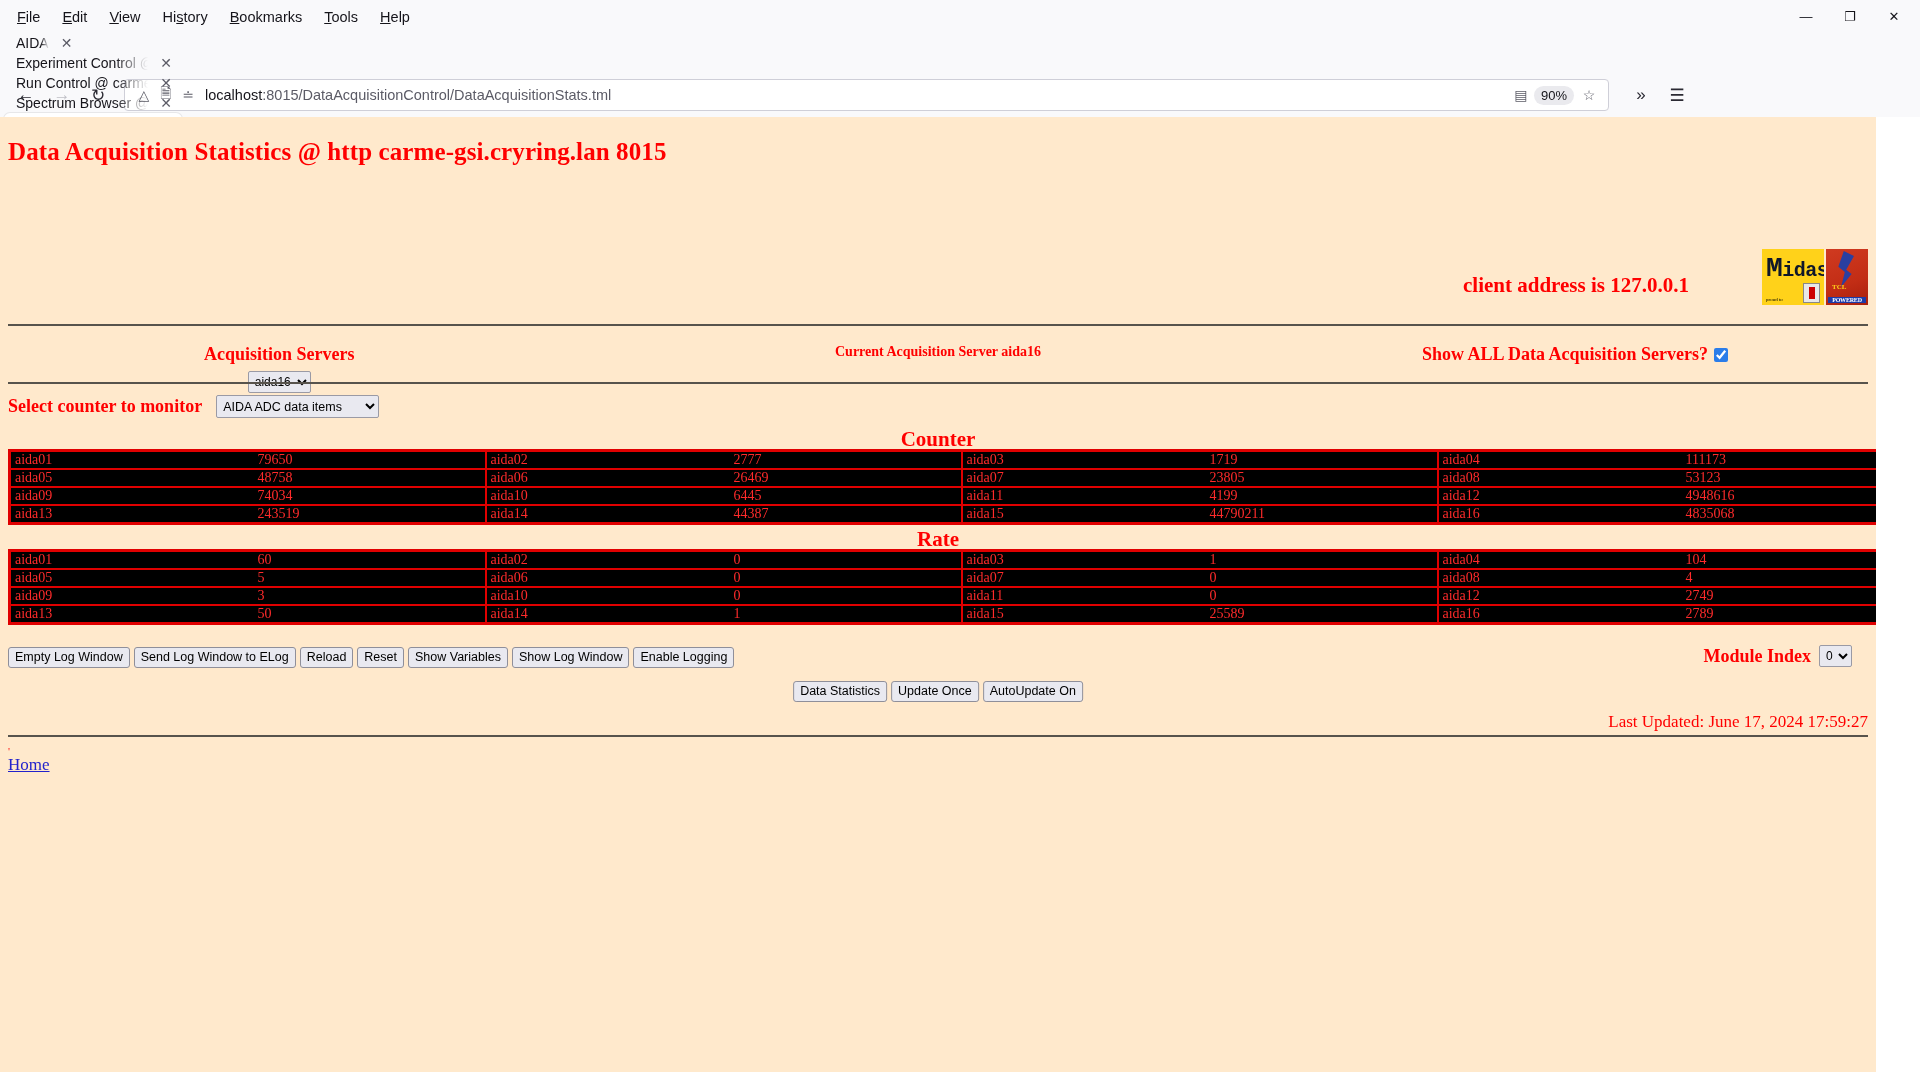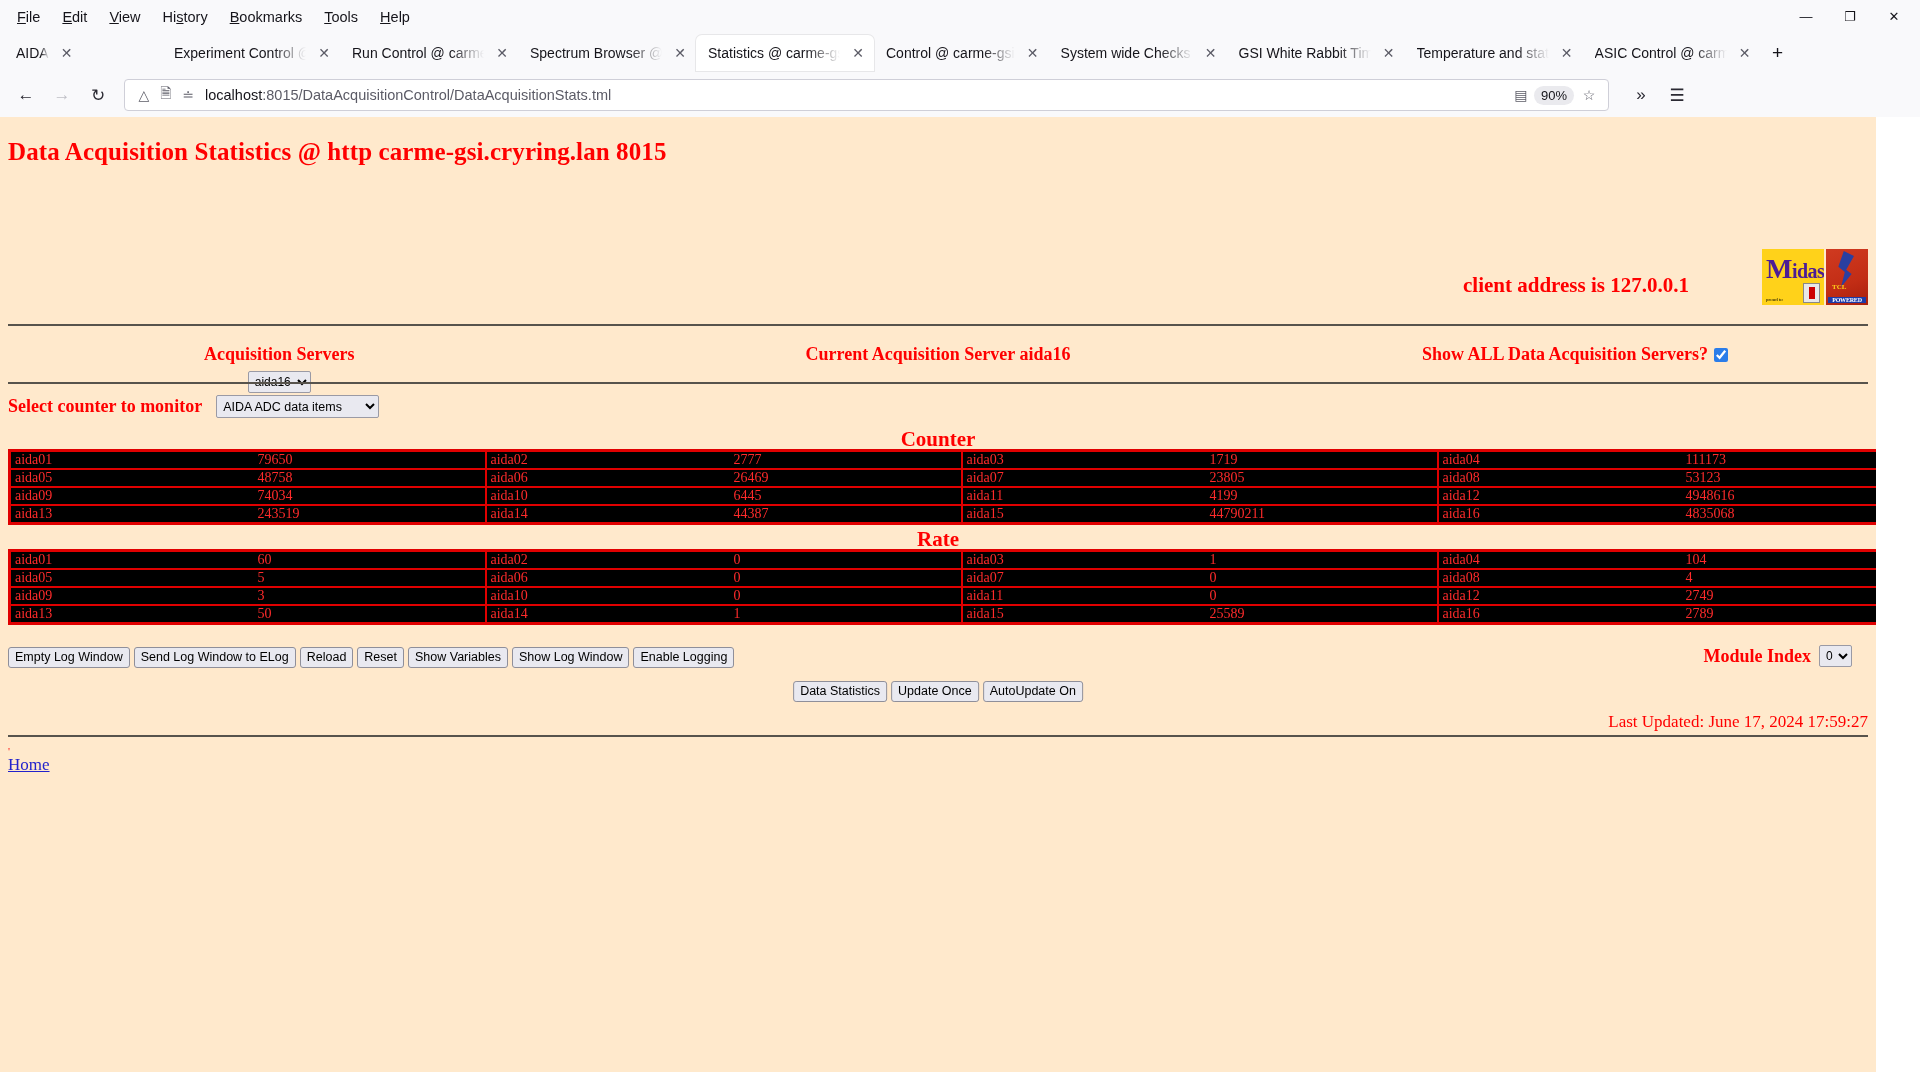--- a/index.html
+++ b/index.html
@@ -36,23 +36,24 @@
   }
   .win-btn {
     width: 44px; height: 33px;
     display: flex; align-items: center; justify-content: center;
     font-size: 13px; color: #15141a;
   }
 
   .tabstrip {
     height: 40px;
     display: flex;
-    align-items: center;
+    align-items: flex-start;
     padding: 0 4px;
     background: #f9f9fb;
+    flex-direction: column;
   }
   .tab {
     height: 36px;
     display: flex;
     align-items: center;
     padding: 0 6px 0 12px;
     border-radius: 6px 6px 0 0;
     font-size: 14px;
     color: #15141a;
     position: relative;
@@ -134,22 +135,22 @@
     font-size: 21px; font-weight: bold; color: #ff0000;
     position: absolute; left: 1463px; top: 156px;
   }
   .logos { position: absolute; right: 8px; top: 132px; display: flex; }
   .midaslogo {
     width: 62px; height: 56px; background: #ffd21a;
     position: relative; overflow: hidden;
   }
   .midaslogo .mtext {
     position: absolute; top: 4px; left: 4px;
-    font-family: Liberation Serif, serif;
-    font-weight: bold; font-size: 20px; color: #4c1d95;
+    font-family: Liberation Mono, monospace;
+    font-weight: bold; font-size: 20px; color: #0f172a;
     letter-spacing: -.5px;
   }
   .midaslogo .mtext .big { font-size: 28px; }
   .midaslogo .sub { position: absolute; bottom: 3px; left: 4px; font-size: 5px; color:#000; }
   .midaslogo .flag { position: absolute; bottom: 2px; right: 4px; width: 17px; height: 20px; background: #e8e8e8; border: 1px solid #888;}
   .midaslogo .flag::after{content:"";position:absolute;left:5px;top:3px;width:6px;height:12px;background:#c00;}
   .tcllogo {
     width: 42px; height: 56px;
     background: linear-gradient(160deg,#d03a20 0%, #c22d15 60%, #a81f0c 100%);
     position: relative; overflow: hidden; margin-left: 2px;
@@ -170,21 +171,21 @@
   .rule1 { position: absolute; left: 8px; right: 8px; top: 207px; }
   .rule2 { position: absolute; left: 8px; right: 8px; top: 265px; }
   .rule3 { position: absolute; left: 8px; right: 8px; top: 618px; }
   .acqservers {
     position: absolute; left: 204px; top: 227px;
     font-size: 18px; font-weight: bold;
     display: flex; align-items: center; gap: 6px; flex-direction: column;
   }
   .curserver {
     position: absolute; left: 50%; transform: translateX(-50%); top: 227px;
-    font-size: 18px; font-weight: bold;
+    font-size: 14px; font-weight: bold;
   }
   .showall {
     position: absolute; right: 148px; top: 227px;
     font-size: 18px; font-weight: bold;
     display: flex; align-items: center; gap: 6px;
   }
   .selctr { position: absolute; left: 8px; top: 278px; font-size: 18px; font-weight: bold; display:flex; align-items:center; gap: 14px;}
 
   select.sel {
     font-family: "Liberation Sans", sans-serif;

